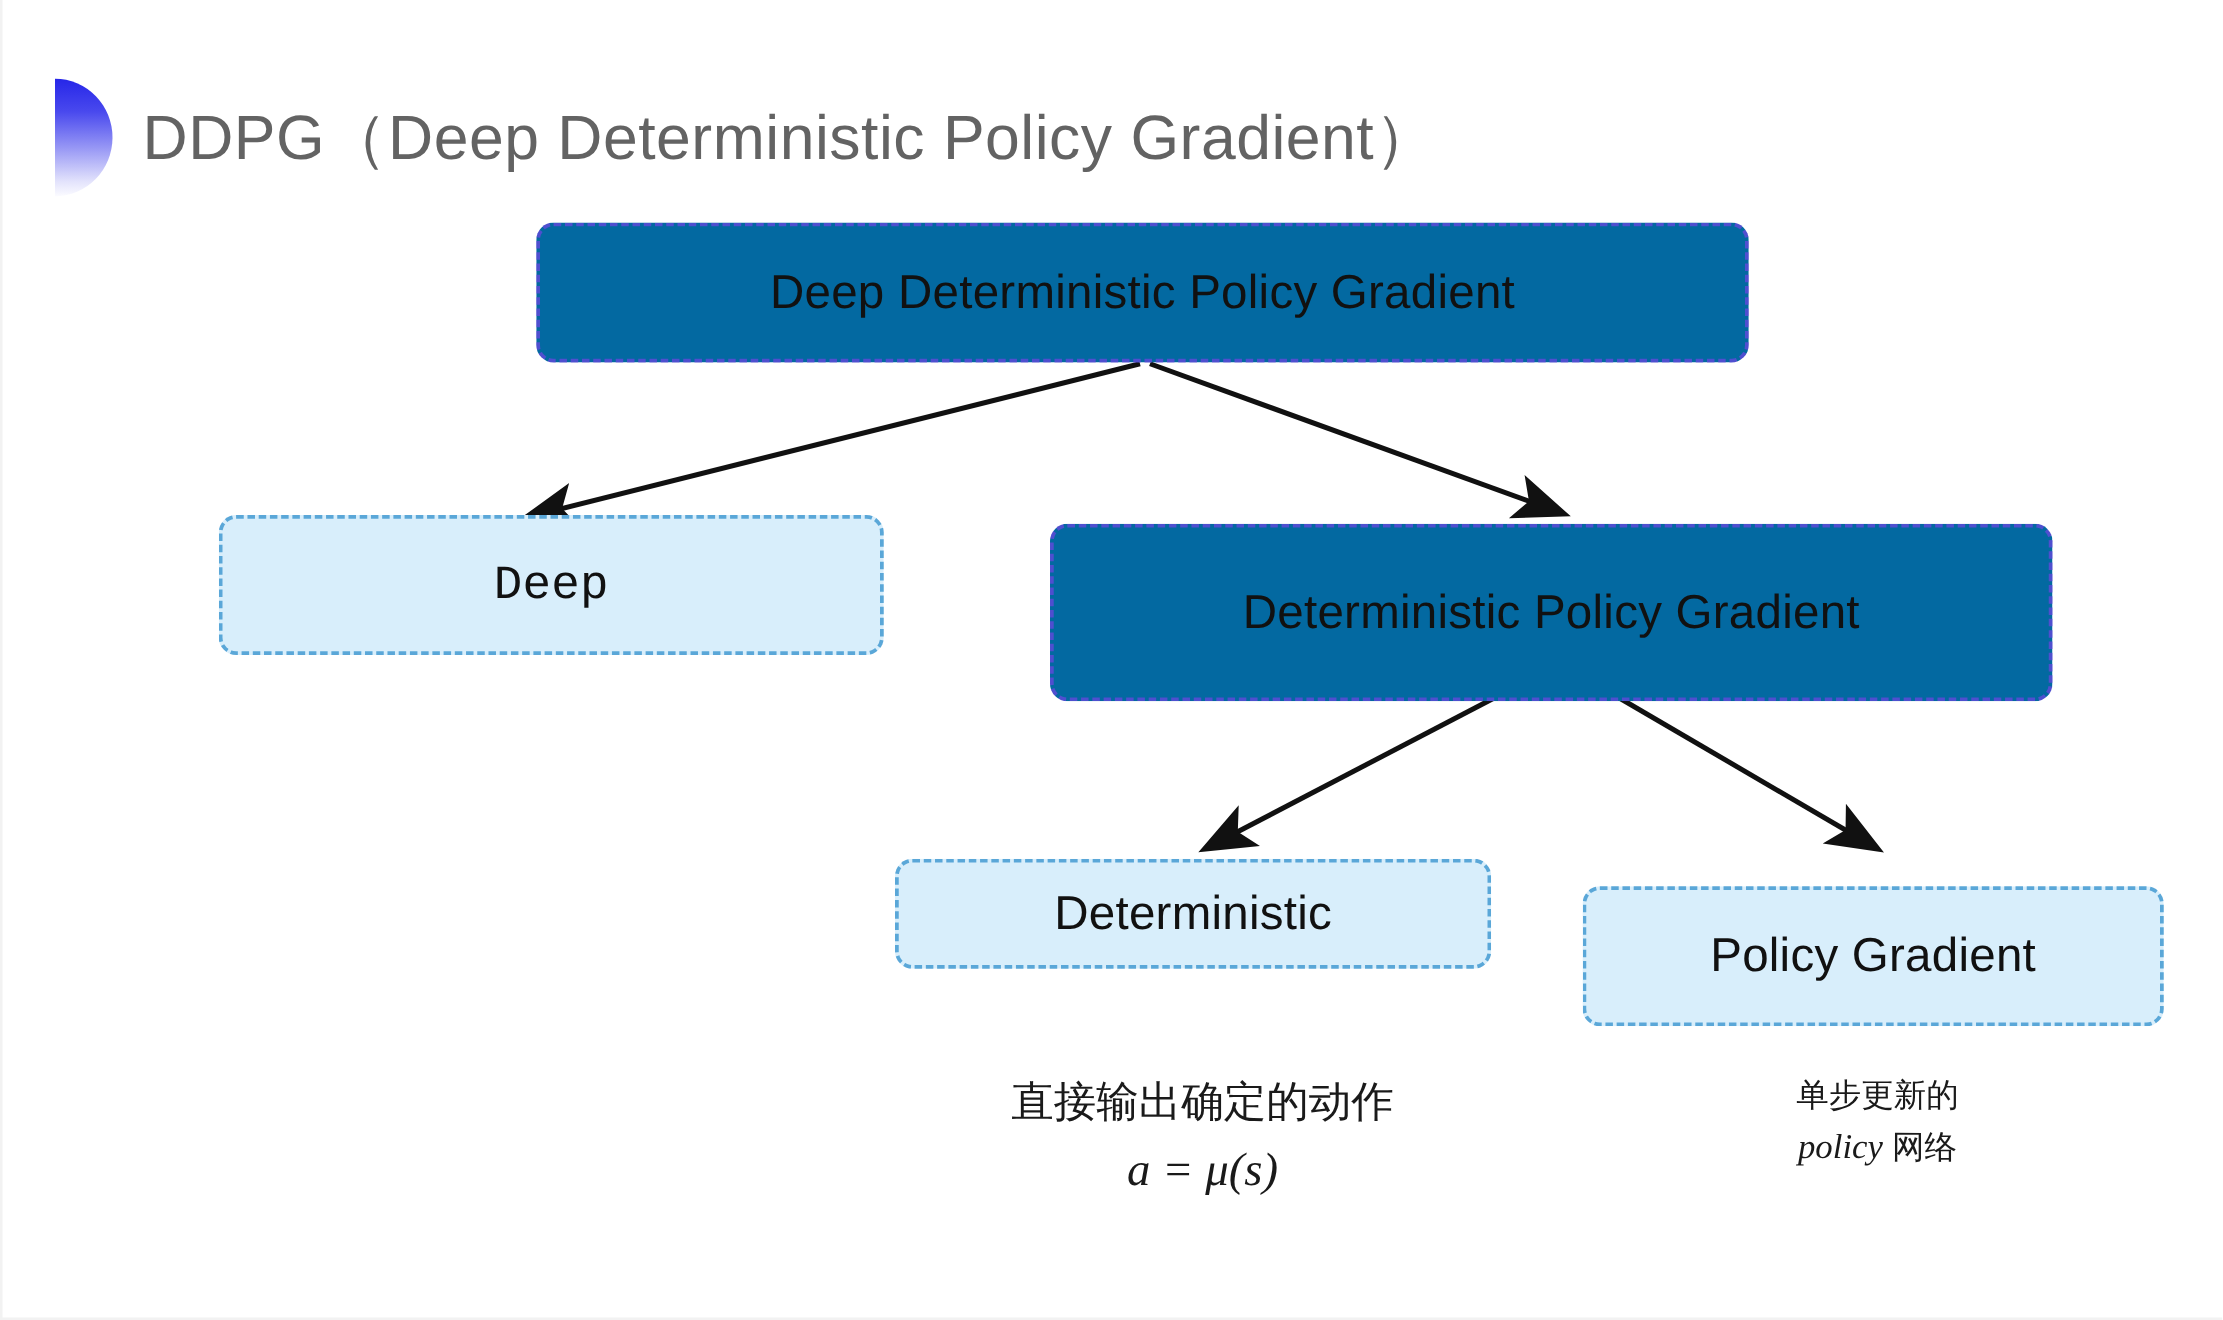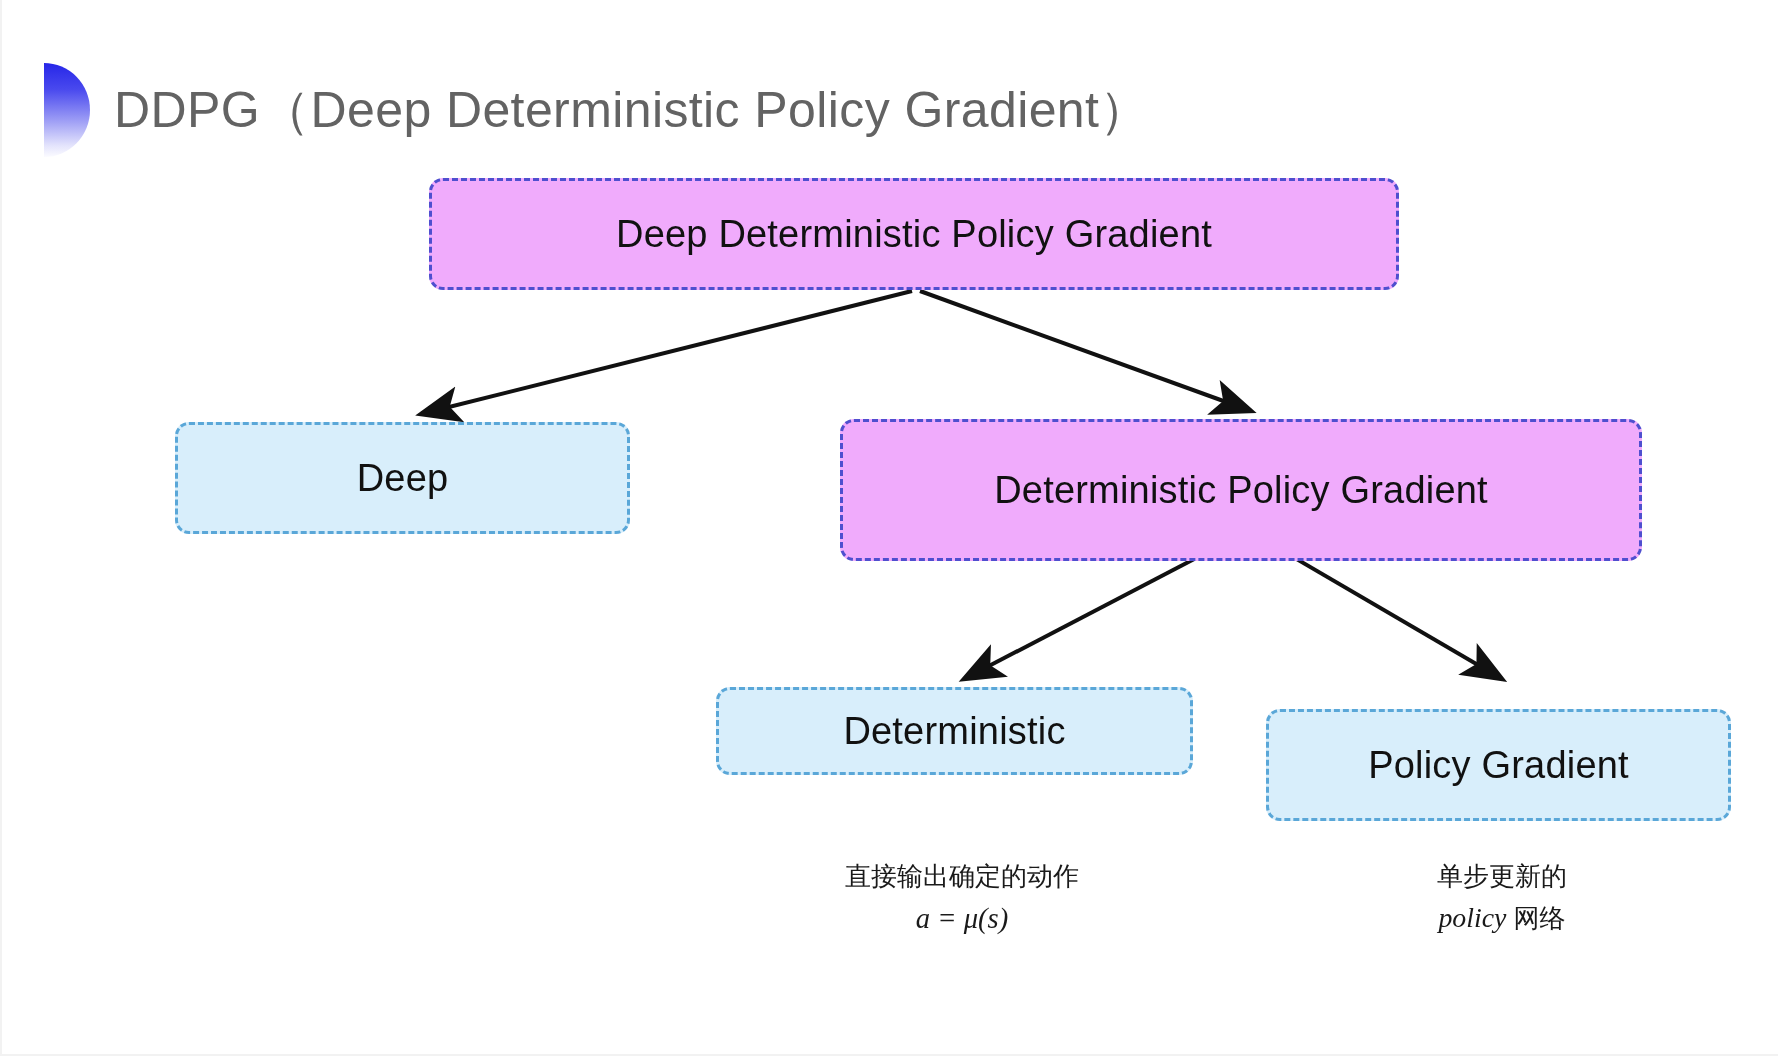--- a/index.html
+++ b/index.html
@@ -55,30 +55,30 @@
     display: flex;
     align-items: center;
     justify-content: center;
     color: #111111;
     font-size: 38px;
     font-weight: 400;
     text-align: center;
     letter-spacing: 0.2px;
   }
   .node.purple {
-    background: #f0abfc;
+    background: #0369a1;
     border: 3px dashed #4f4fcf;
   }
   .node.blue {
     background: #d8eefb;
     border: 3px dashed #5aa7d8;
   }
 
   #node-root     { left: 427px;  top: 178px; width: 970px; height: 112px; }
-  #node-deep     { left: 173px;  top: 422px; width: 455px; height: 112px; }
+  #node-deep     { left: 173px;  top: 412px; width: 532px; height: 112px; font-family: Liberation Mono, monospace; }
   #node-dpg      { left: 838px;  top: 419px; width: 802px; height: 142px; }
   #node-det      { left: 714px;  top: 687px; width: 477px; height: 88px; }
   #node-pg       { left: 1264px; top: 687px; width: 465px; height: 112px; margin-top: 22px; }
 
   
   #arrows {
     position: absolute;
     left: 0; top: 0;
     width: 1778px;
     height: 1056px;
@@ -95,21 +95,21 @@
   #caption-deep {
     left: 80px;
     top: 833px;
     width: 640px;
     font-size: 31px;
   }
   #caption-det {
     left: 760px;
     top: 857px;
     width: 400px;
-    font-size: 26px;
+    font-size: 34px;
   }
   #caption-pg {
     left: 1320px;
     top: 857px;
     width: 360px;
     font-size: 26px;
   }
   .cap-line { white-space: nowrap; }
   .ital {
     font-family: "Liberation Serif", "DejaVu Serif", serif;

